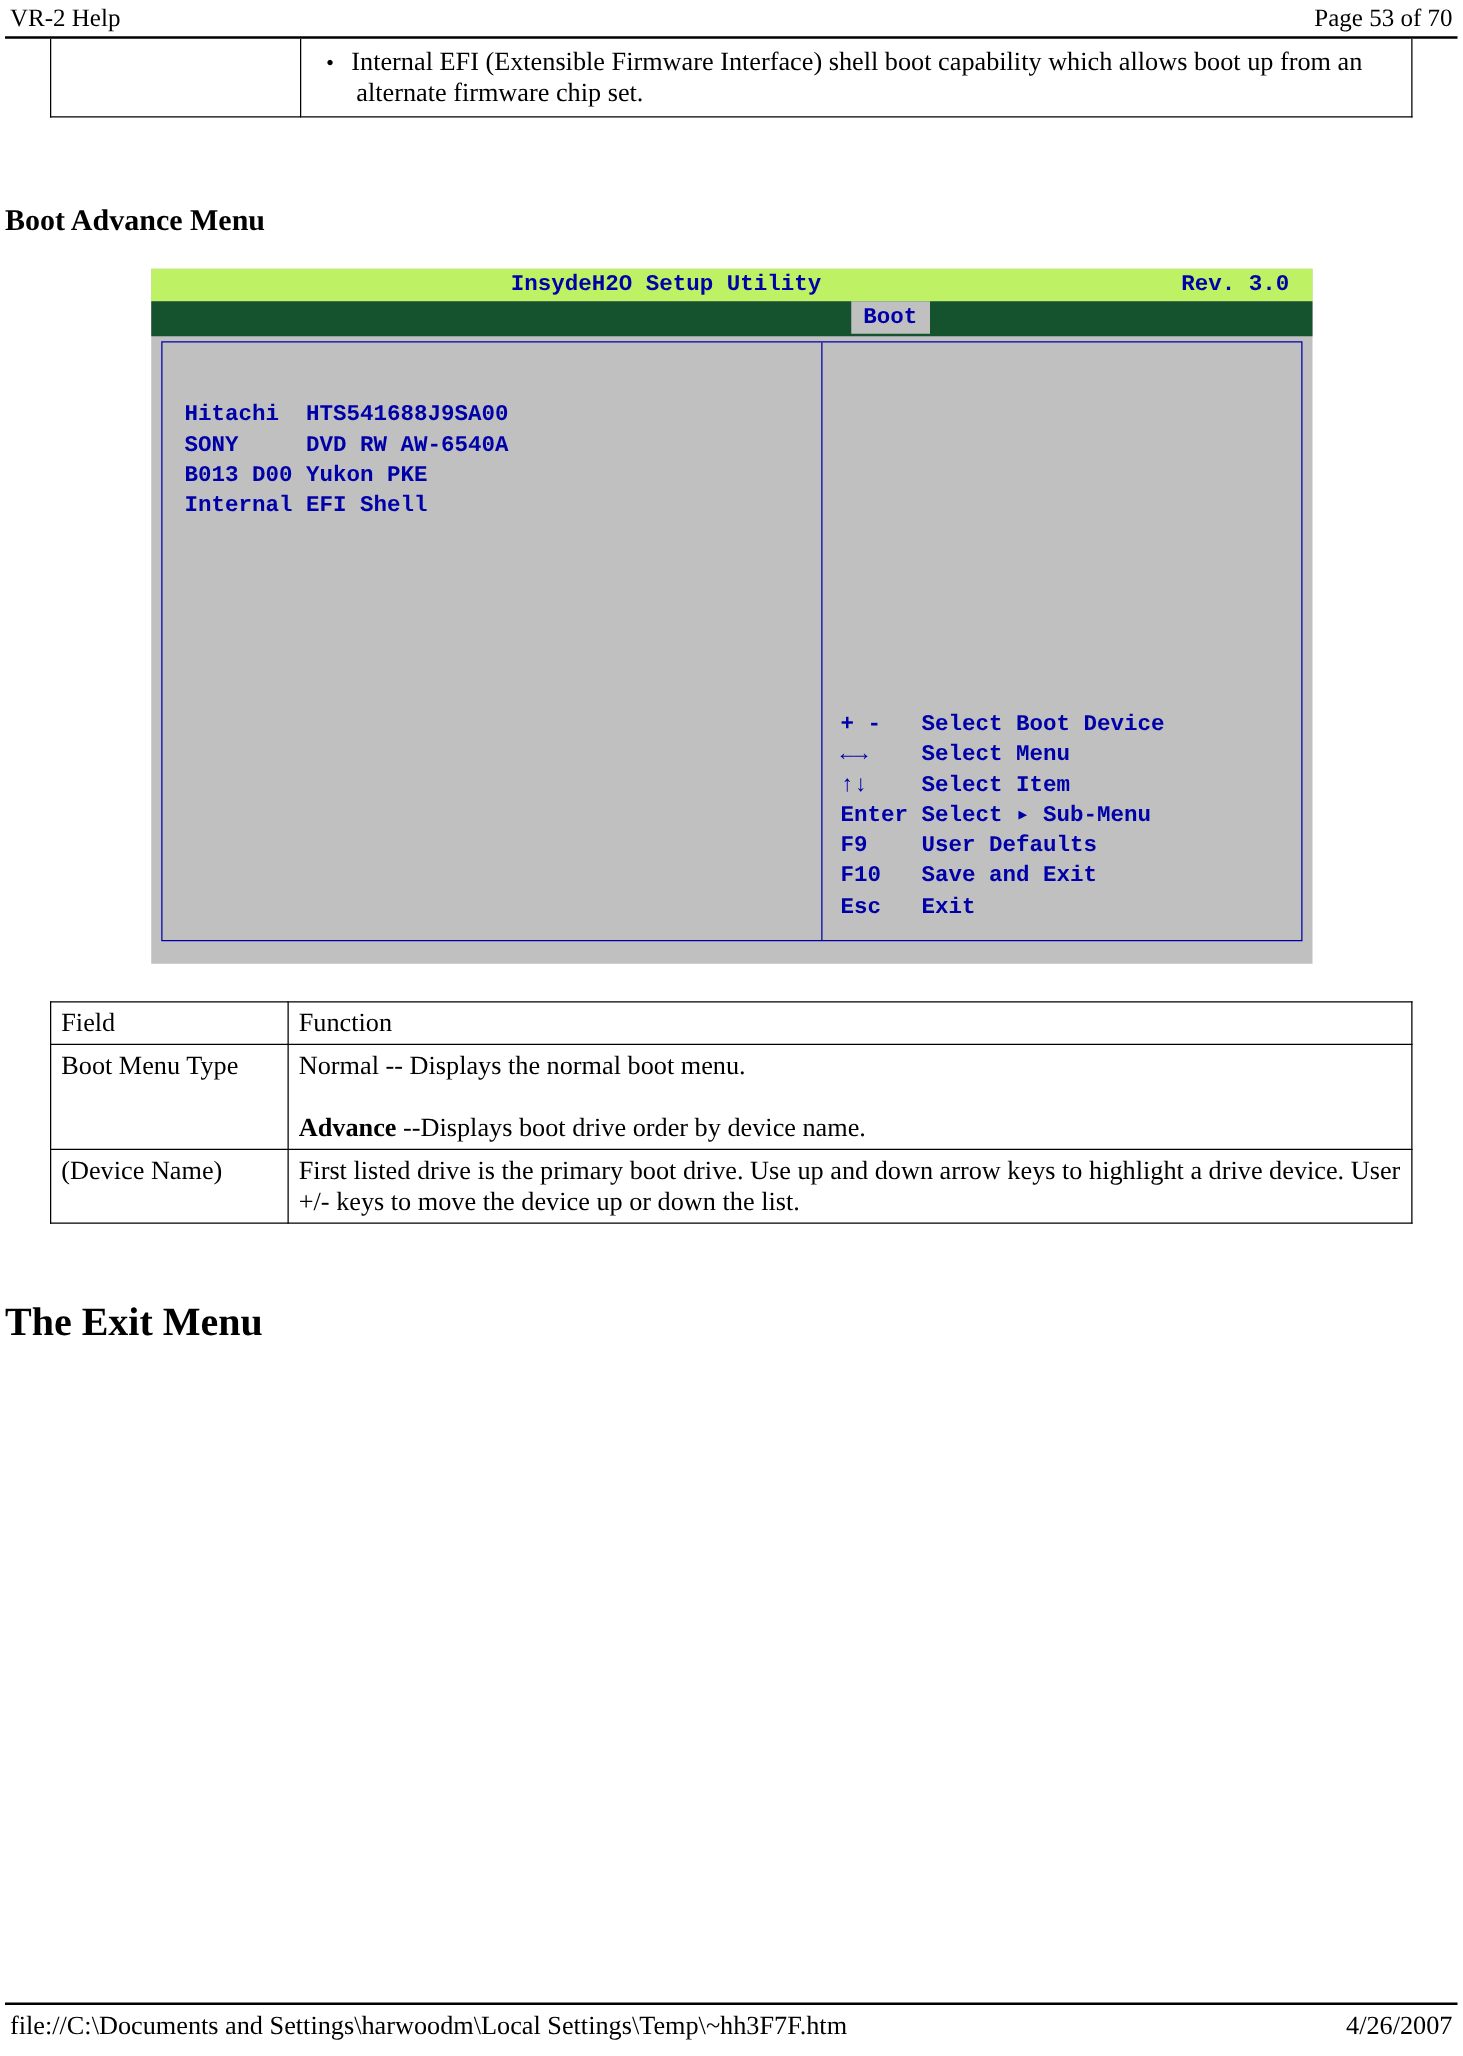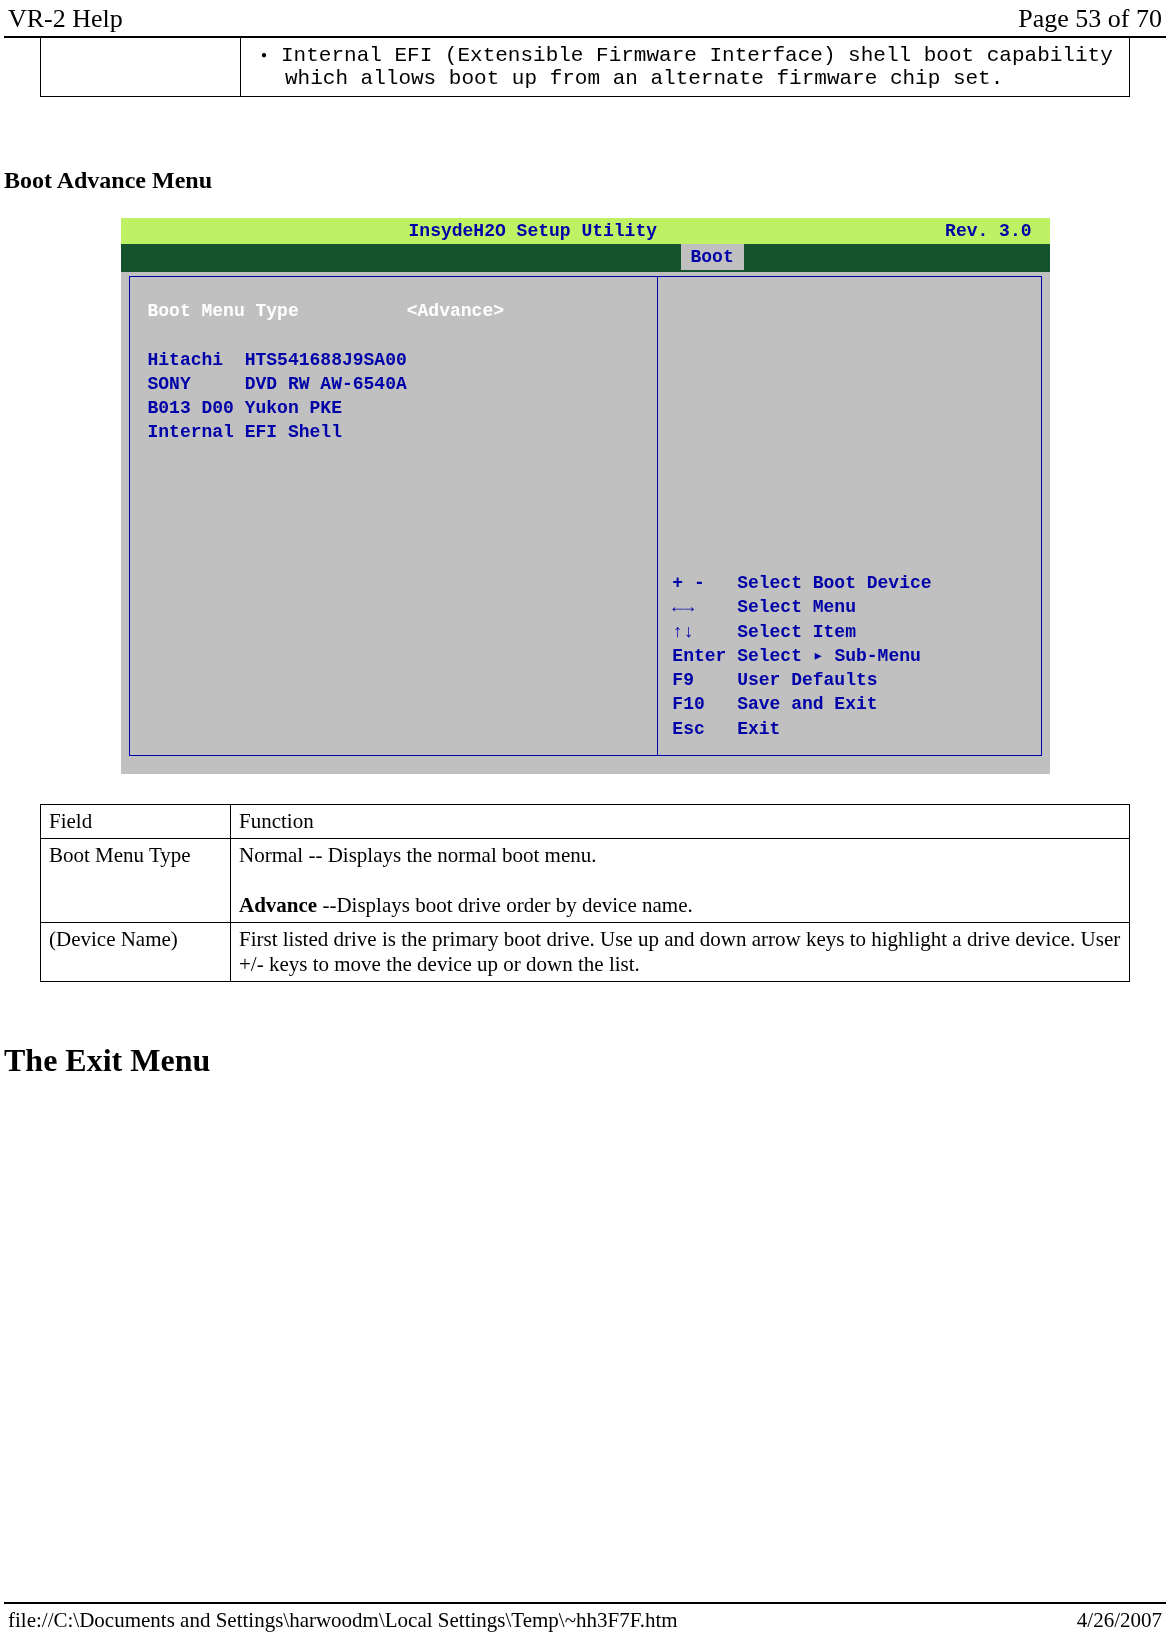--- a/index.html
+++ b/index.html
@@ -9,31 +9,30 @@
     font-family: "Times New Roman", Times, serif;
     font-size: 21px;
     color: #000;
     background: #fff;
     width: 1170px;
   }
   .page-header {
     display: flex;
     justify-content: space-between;
     padding: 4px 4px 2px 4px;
-    font-size: 26px;
+    font-size: 20px;
     border-bottom: 2px solid #000;
     margin: 0 4px;
   }
   .top-table-wrap {
     margin: 0 40px 0 40px;
   }
   .top-table {
     width: 100%;
     border-collapse: collapse;
-    font-family: Liberation Mono, monospace;
   }
   .top-table td {
     border: 1px solid #000;
     vertical-align: top;
     padding: 6px 8px 6px 8px;
   }
   .top-table td.left-col {
     width: 200px;
     border-top: none;
   }
@@ -181,21 +180,20 @@
   <div class="bios">
     <div class="bios-title">
       <span class="center">InsydeH2O Setup Utility</span>
       <span>Rev. 3.0</span>
     </div>
     <div class="bios-tabs">
       <span class="bios-tab-active">Boot</span>
     </div>
     <div class="bios-body">
       <div class="bios-left">
-        <div class="row highlight"><span>Boot Menu Type</span>          <span>&lt;Advance&gt;</span></div>
         <div class="row">&nbsp;</div>
         <div class="row">Hitachi  HTS541688J9SA00</div>
         <div class="row">SONY     DVD RW AW-6540A</div>
         <div class="row">B013 D00 Yukon PKE</div>
         <div class="row">Internal EFI Shell</div>
       </div>
       <div class="bios-right">
         <div class="bios-help">
           <div class="hr"><span>+ -</span>   <span>Select Boot Device</span></div>
           <div class="hr"><span>←→</span>    <span>Select Menu</span></div>

